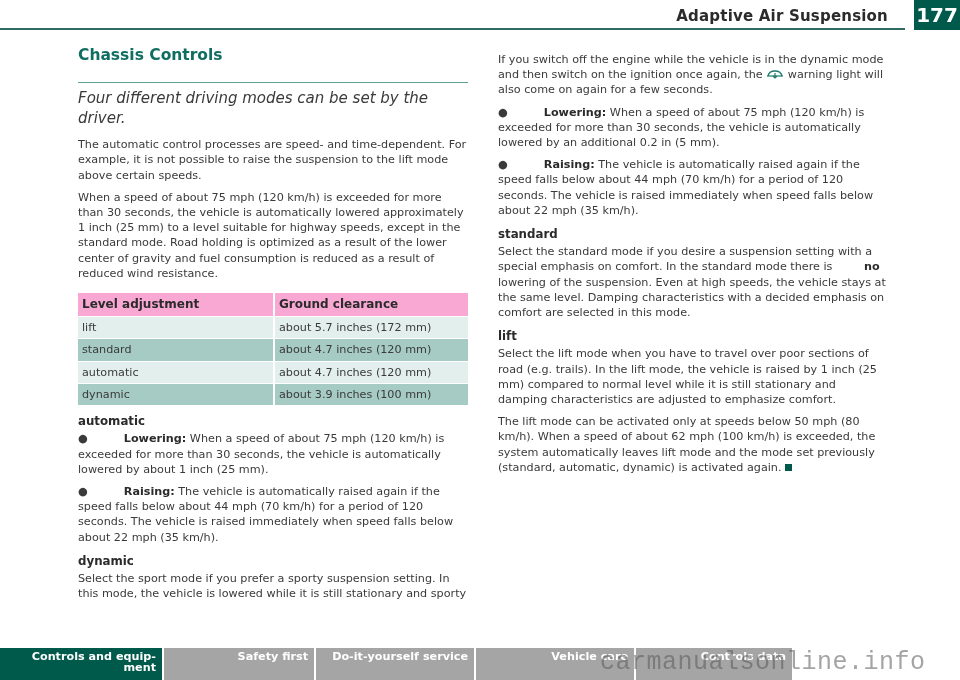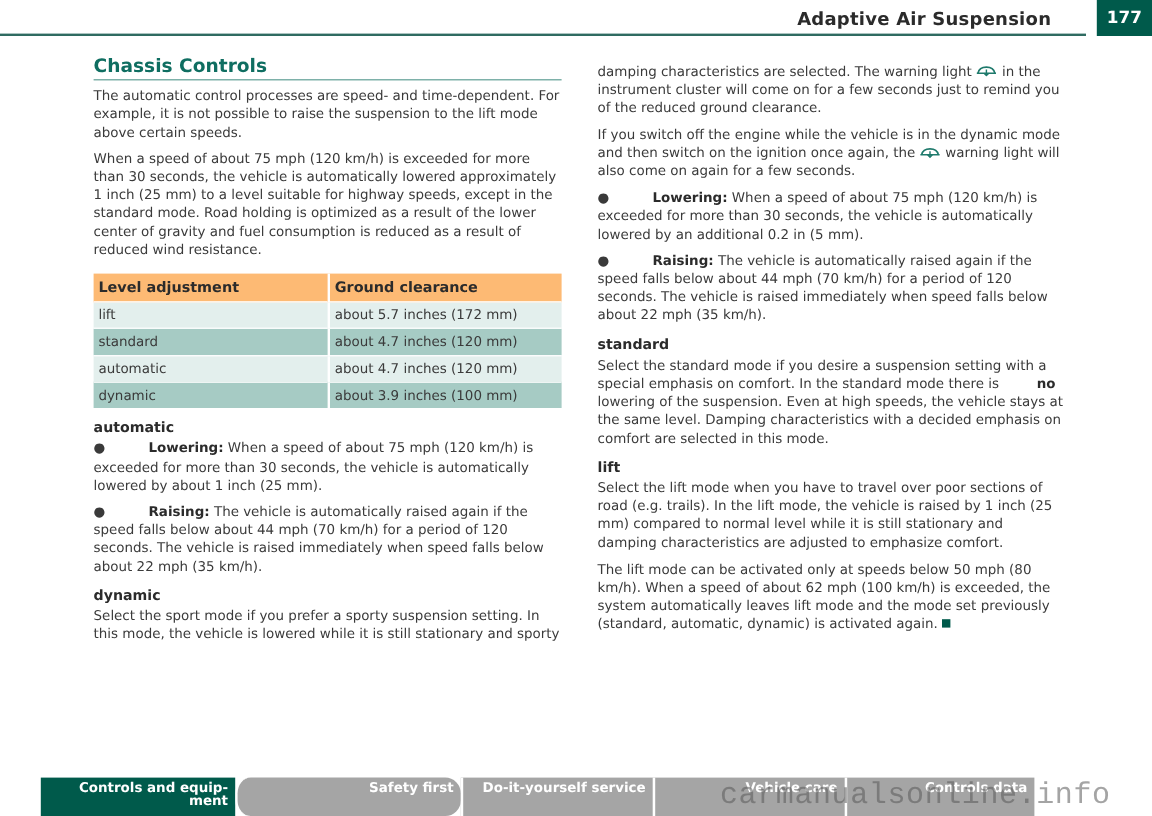--- a/index.html
+++ b/index.html
@@ -1,68 +1,69 @@
 <!DOCTYPE html>
 <html><head>
 <meta charset="utf-8">
 <style>
   * { box-sizing: border-box; margin: 0; padding: 0; }
   html, body { width: 960px; height: 680px; overflow: hidden; background: #ffffff; }
   body { position: relative; font-family: "DejaVu Sans", sans-serif; color: #3a3a3a; }
 
   
   .header-rule { position: absolute; left: 0; top: 28px; width: 905px; height: 2px; background: #2f6b61; }
-  .running-head { position: absolute; right: 84px; top: 7px; font-family: "DejaVu Sans", sans-serif; font-weight: bold; font-size: 15px; color: #2b2b2b; letter-spacing: 0.2px; }
-  .page-num { position: absolute; left: 914px; top: 0; width: 46px; height: 30px; background: #005a4b; color: #ffffff; font-weight: bold; font-size: 14px; text-align: center; line-height: 30px; }
+  .running-head { position: absolute; right: 72px; top: 7px; font-family: "DejaVu Sans", sans-serif; font-weight: bold; font-size: 15px; color: #2b2b2b; letter-spacing: 0.2px; }
+  .page-num { position: absolute; left: 914px; top: 0; width: 46px; height: 30px; background: #005a4b; color: #ffffff; font-weight: bold; font-size: 20px; text-align: center; line-height: 30px; }
 
   
   .col { position: absolute; top: 48px; font-size: 11.2px; line-height: 15.2px; color: #3a3a3a; }
   .col-left { left: 78px; width: 390px; }
   .col-right { left: 498px; width: 390px; top: 52px; }
 
-  .section-title { font-weight: bold; font-size: 15.5px; color: #0f6e61; padding-bottom: 3px; border-bottom: 1px solid #5f9f94; margin-bottom: 5px; }
+  .section-title { font-weight: bold; font-size: 15.5px; color: #0f6e61; padding-bottom: 19px; border-bottom: 1px solid #5f9f94; margin-bottom: 5px; }
   .subtitle { font-style: italic; font-size: 15px; color: #3a3a3a; line-height: 20px; margin-bottom: 9px; }
   p { margin-bottom: 7px; }
   .subhead { font-weight: bold; font-size: 11.8px; color: #2b2b2b; margin-top: 9px; margin-bottom: 2px; }
   .bullet-dot { font-weight: bold; margin-right: 8px; }
   b.lead { font-weight: bold; color: #2b2b2b; padding-left: 28px; }
 
   
   .spec-table { width: 390px; border-collapse: collapse; margin: 12px 0 6px 0; font-size: 11.2px; }
-  .spec-table th { background: #fdba74; text-align: left; font-weight: bold; font-size: 12px; color: #2b2b2b; padding: 4px 4px; height: 23px; }
+  .spec-table th { background: #f9a8d4; text-align: left; font-weight: bold; font-size: 12px; color: #2b2b2b; padding: 4px 4px; height: 23px; }
   .spec-table td { padding: 3px 4px; height: 21.8px; color: #3a3a3a; }
   .spec-table th + th, .spec-table td + td { border-left: 2px solid #ffffff; }
   .spec-table tr.odd td { background: #e3efed; }
   .spec-table tr.even td { background: #a6cbc4; }
   .spec-table tr td { border-top: 1px solid #ffffff; }
 
   .warn-icon { display: inline-block; width: 18px; height: 10px; vertical-align: -1px; }
   .end-mark { display: inline-block; width: 7px; height: 7px; background: #005a4b; margin-left: 3px; }
 
   
   .footer { position: absolute; left: 0; top: 648px; width: 960px; height: 32px; display: flex; }
   .tab { height: 32px; background: #a5a5a5; color: #ffffff; font-weight: bold; font-size: 11.2px; text-align: right; padding: 3px 6px 0 0; line-height: 11px; border-left: 2px solid #ffffff; }
-  .tab.active { background: #005a4b; border-left: none; margin-left: 34px; }
+  .tab.active { background: #005a4b; border-left: none; }
   .tab1 { width: 162px; }
-  .tab2 { width: 188px; border-radius: 13px; }
+  .tab2 { width: 152px; }
   .tab3 { width: 160px; }
   .tab4 { width: 160px; }
   .tab5 { width: 160px; }
   .tab6 { width: 158px; }
   .watermark { position: absolute; left: 600px; top: 648px; font-size: 25px; color: rgba(90,90,90,0.55); font-family: Liberation Mono, monospace; letter-spacing: 0.5px; pointer-events: none; }
 </style>
 </head>
 <body>
 
 <div class="header-rule"></div>
 <div class="running-head">Adaptive Air Suspension</div>
 <div class="page-num">177</div>
 
 <div class="col col-left">
   <div class="section-title">Chassis Controls</div>
+  <div class="subtitle">Four different driving modes can be set by the driver.</div>
   <p>The automatic control processes are speed- and time-dependent. For example, it is not possible to raise the suspension to the lift mode above certain speeds.</p>
   <p>When a speed of about 75 mph (120 km/h) is exceeded for more than 30 seconds, the vehicle is automatically lowered approximately 1 inch (25 mm) to a level suitable for highway speeds, except in the standard mode. Road holding is optimized as a result of the lower center of gravity and fuel consumption is reduced as a result of reduced wind resistance.</p>
 
   <table class="spec-table">
     <thead>
       <tr>
         <th style="width:196px">Level adjustment</th>
         <th>Ground clearance</th>
       </tr>
     </thead>
@@ -93,27 +94,20 @@
   <p>
     <span class="bullet-dot">●</span><b class="lead">Raising:</b><span> The vehicle is automatically raised again if the speed falls below about 44 mph (70 km/h) for a period of 120 seconds. The vehicle is raised immediately when speed falls below about 22 mph (35 km/h).</span>
   </p>
 
   <div class="subhead">dynamic</div>
   <p>Select the sport mode if you prefer a sporty suspension setting. In this mode, the vehicle is lowered while it is still stationary and sporty</p>
 </div>
 
 <div class="col col-right">
   <p>
-    <span>damping characteristics are selected. The warning light </span><svg class="warn-icon" viewBox="0 0 18 10">
-        <path d="M2 7 Q3 2 9 2 Q15 2 16 7" fill="none" stroke="#1f7a6c" stroke-width="1.4"></path>
-        <line x1="1" y1="7" x2="17" y2="7" stroke="#1f7a6c" stroke-width="1.2"></line>
-        <path d="M9 4 L9 9 M7 7 L9 9 L11 7" fill="none" stroke="#1f7a6c" stroke-width="1.2"></path>
-      </svg><span> in the instrument cluster will come on for a few seconds just to remind you of the reduced ground clearance.</span>
-  </p>
-  <p>
     <span>If you switch off the engine while the vehicle is in the dynamic mode and then switch on the ignition once again, the </span><svg class="warn-icon" viewBox="0 0 18 10">
         <path d="M2 7 Q3 2 9 2 Q15 2 16 7" fill="none" stroke="#1f7a6c" stroke-width="1.4"></path>
         <line x1="1" y1="7" x2="17" y2="7" stroke="#1f7a6c" stroke-width="1.2"></line>
         <path d="M9 4 L9 9 M7 7 L9 9 L11 7" fill="none" stroke="#1f7a6c" stroke-width="1.2"></path>
       </svg><span> warning light will also come on again for a few seconds.</span>
   </p>
   <p>
     <span class="bullet-dot">●</span><b class="lead">Lowering:</b><span> When a speed of about 75 mph (120 km/h) is exceeded for more than 30 seconds, the vehicle is automatically lowered by an additional 0.2 in (5 mm).</span>
   </p>
   <p>

